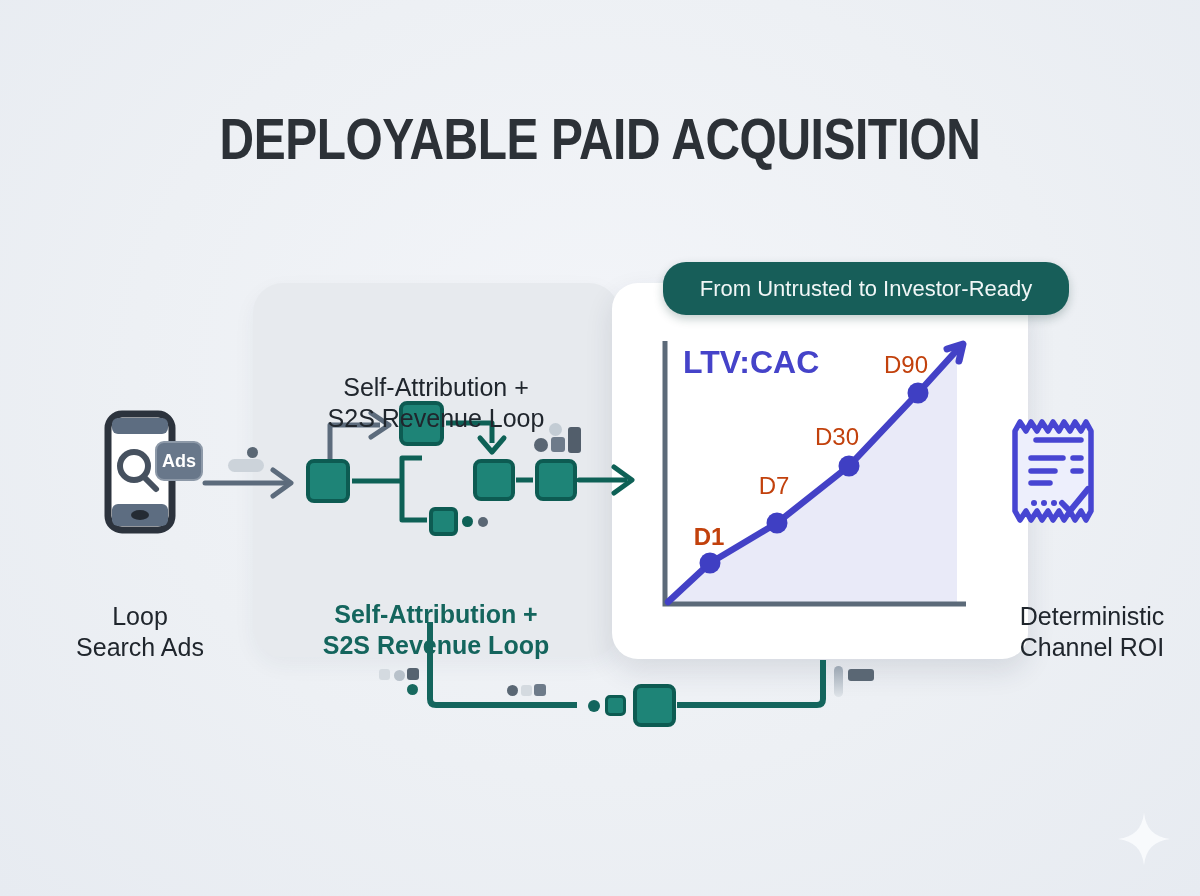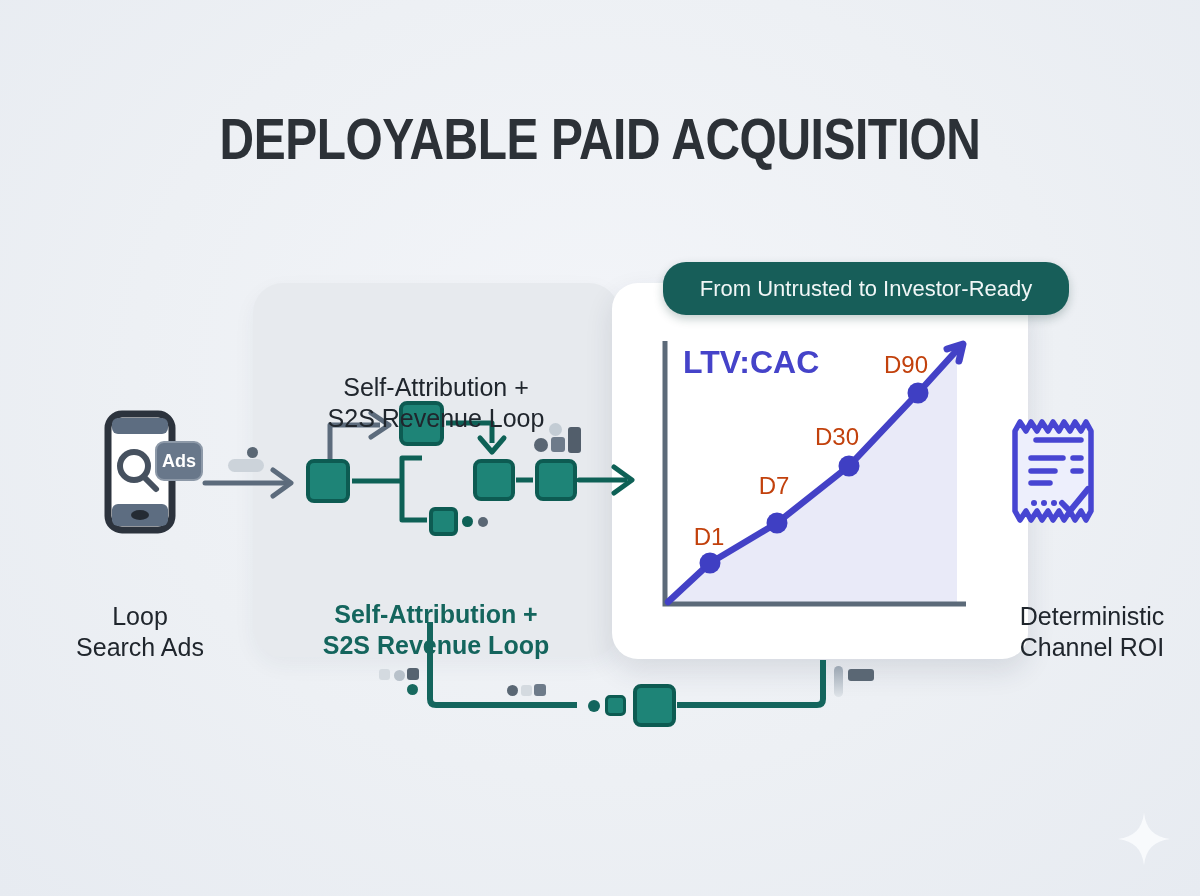--- a/index.html
+++ b/index.html
@@ -99,21 +99,21 @@
   <path d="M516,480 H533" stroke="#0e6156" stroke-width="5" fill="none"></path>
   <path d="M579,480 H625" stroke="#0e6156" stroke-width="5" fill="none" stroke-linecap="round"></path>
   <path d="M614,467 L632,480 L614,493" stroke="#0e6156" stroke-width="5" fill="none" stroke-linecap="round" stroke-linejoin="round"></path>
 
   <path d="M430,622 V699 Q430,705 436,705 H577" stroke="#14655d" stroke-width="6" fill="none"></path>
   <path d="M677,705 H817 Q823,705 823,699 V660" stroke="#14655d" stroke-width="6" fill="none"></path>
   <circle cx="594" cy="706" r="6" fill="#14655d"></circle>
 </svg>
 
 <div class="abs ltv-label">LTV:CAC</div>
-<div class="abs chart-label" style="left:679px;top:523px;">D1</div>
+<div class="abs chart-label" style="left:679px;top:523px;font-weight:bold;">D1</div>
 <div class="abs chart-label" style="left:744px;top:472px;">D7</div>
 <div class="abs chart-label" style="left:807px;top:423px;">D30</div>
 <div class="abs chart-label" style="left:876px;top:351px;">D90</div>
 
 <svg class="abs" style="left:100px;top:408px;z-index:4;" width="80" height="130" viewBox="0 0 80 130">
   <rect x="8" y="6" width="64" height="116" rx="14" fill="#ffffff" stroke="#2c333d" stroke-width="7"></rect>
   <rect x="12" y="10" width="56" height="16" rx="6" fill="#5d6d81"></rect>
   <rect x="12" y="96" width="56" height="22" rx="6" fill="#5d6d81"></rect>
   <ellipse cx="40" cy="107" rx="9" ry="5" fill="#242b34"></ellipse>
   <circle cx="34" cy="58" r="14" fill="none" stroke="#46515f" stroke-width="6"></circle>

